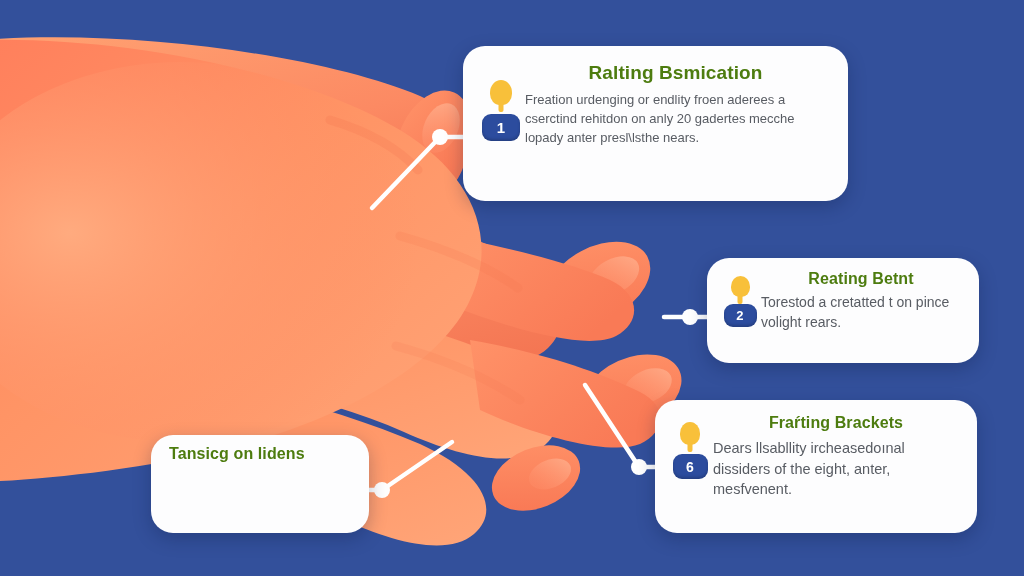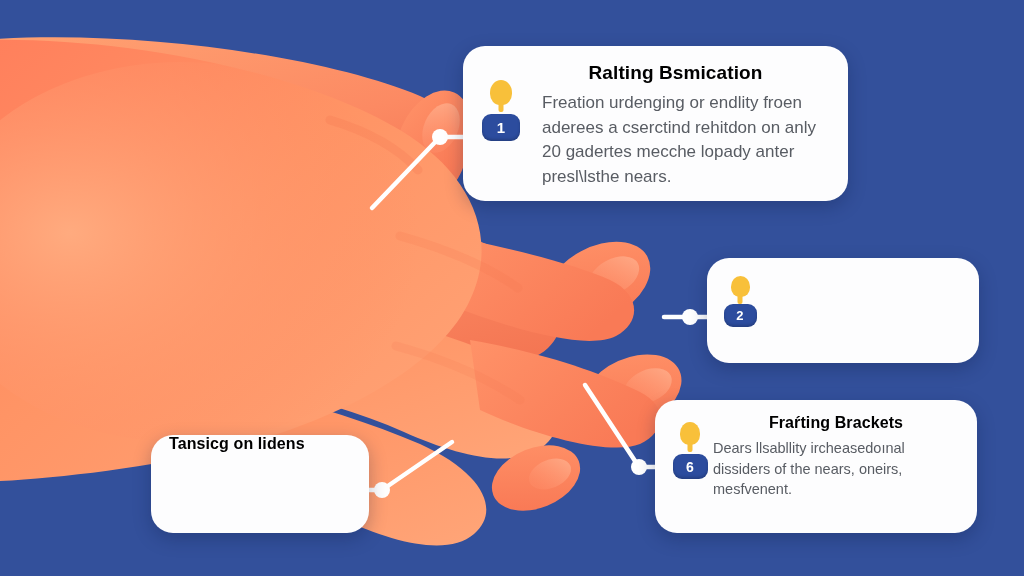--- a/index.html
+++ b/index.html
@@ -73,37 +73,37 @@
     font-size: 15px;
     font-weight: bold;
     display: flex;
     align-items: center;
     justify-content: center;
     letter-spacing: 0.3px;
     box-shadow: inset 0 -2px 3px rgba(0,0,0,0.18);
   }
   .card-body { flex: 1 1 auto; }
   .card-title {
-    color: #000000;
+    color: #4d7c0f;
     font-weight: bold;
     letter-spacing: 0.1px;
   }
   .card-text {
     color: #5A5F६6;
     color: #585C63;
   }
 
   
   #card-1 {
     left: 463px; top: 46px;
     width: 385px; height: 155px;
     padding: 16px 22px 14px 14px;
   }
   #card-1 .card-title { font-size: 19px; text-align: center; margin-bottom: 7px; }
-  #card-1 .card-text { font-size: 17px; line-height: 1.45; margin-left: 17px; }
+  #card-1 .card-text { font-size: 13px; line-height: 1.45; }
   #card-1 .card-marker { padding-top: 18px; }
 
   
   #card-2 {
     left: 707px; top: 258px;
     width: 272px; height: 105px;
     padding: 12px 18px 12px 12px;
   }
   #card-2 .card-title { font-size: 16px; text-align: center; margin-bottom: 5px; }
   #card-2 .card-text { font-size: 14px; line-height: 1.4; }
@@ -120,21 +120,21 @@
   #card-3 .card-title { font-size: 16px; text-align: center; margin-bottom: 6px; }
   #card-3 .card-text { font-size: 14.5px; line-height: 1.42; }
   #card-3 .card-marker { width: 46px; flex: 0 0 46px; padding-top: 8px; }
   #card-3 .bulb { width: 20px; height: 23px; }
   #card-3 .badge { min-width: 35px; height: 25px; font-size: 14px; }
 
   
   #card-4 {
     left: 151px; top: 435px;
     width: 218px; height: 98px;
-    padding: 0 18px;
+    padding: 10px 18px;
   }
   #card-4 .card-title { font-size: 16px; font-weight: bold; margin-bottom: 5px; }
   #card-4 .card-text { font-size: 14px; line-height: 1.4; }
 </style>
 </head>
 <body>
 
 <div id="stage">
 
   <svg id="illustration" viewBox="0 0 1024 576">
@@ -225,30 +225,34 @@
       <div class="card-title">Ralting Bsmication</div>
       <div class="card-text">Freation urdenging or endlity froen aderees a cserctind rehitdon on anly 20 gadertes mecche lopady anter presl\lsthe nears.</div>
     </div>
   </div>
 
   <div class="card" id="card-2">
     <div class="card-marker">
       <div class="bulb"></div>
       <div class="badge">2</div>
     </div>
+    <div class="card-body">
+      <div class="card-title">Reating Betnt</div>
+      <div class="card-text">Torestod a cretatted t on pince volight rears.</div>
+    </div>
   </div>
 
   <div class="card" id="card-3">
     <div class="card-marker">
       <div class="bulb"></div>
       <div class="badge">6</div>
     </div>
     <div class="card-body">
       <div class="card-title">Fraŕting Brackets</div>
-      <div class="card-text">Dears llsabllity ircheasedoınal dissiders of the nears, oneirs, mesfvenent.</div>
+      <div class="card-text">Dears llsabllity ircheasedoınal dissiders of the eight, anter, mesfvenent.</div>
     </div>
   </div>
 
   <div class="card" id="card-4">
     <div class="card-body">
       <div class="card-title">Tansicg on lidens</div>
     </div>
   </div>
 
 </div>

